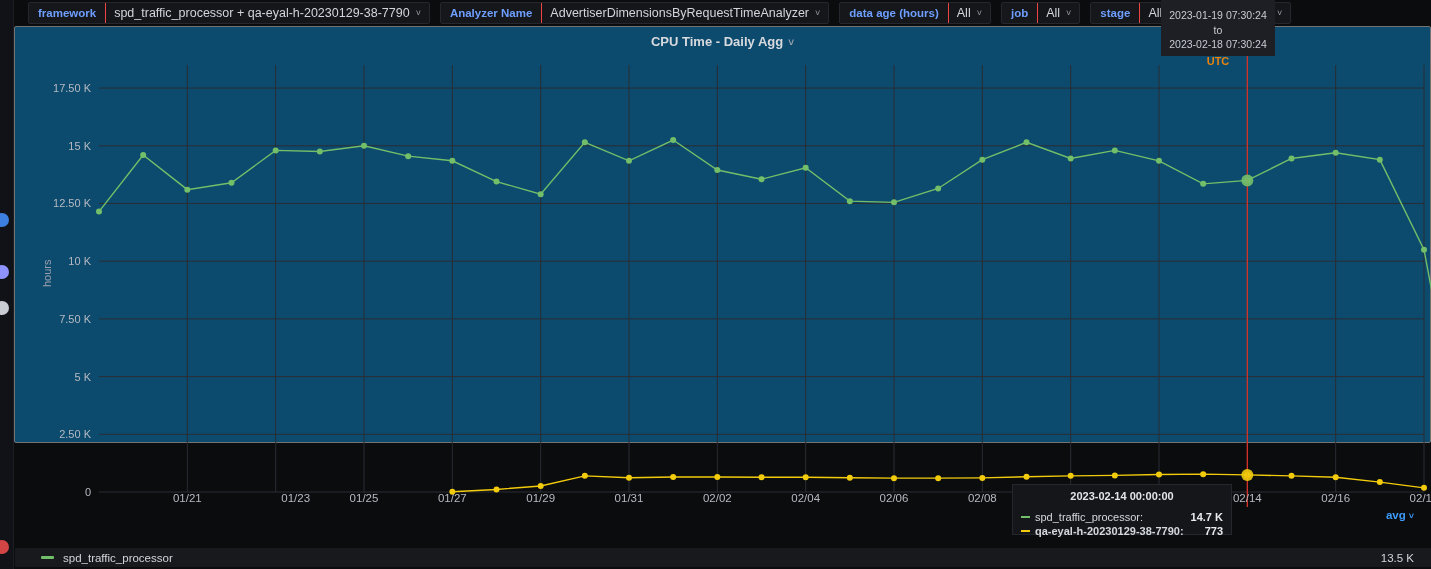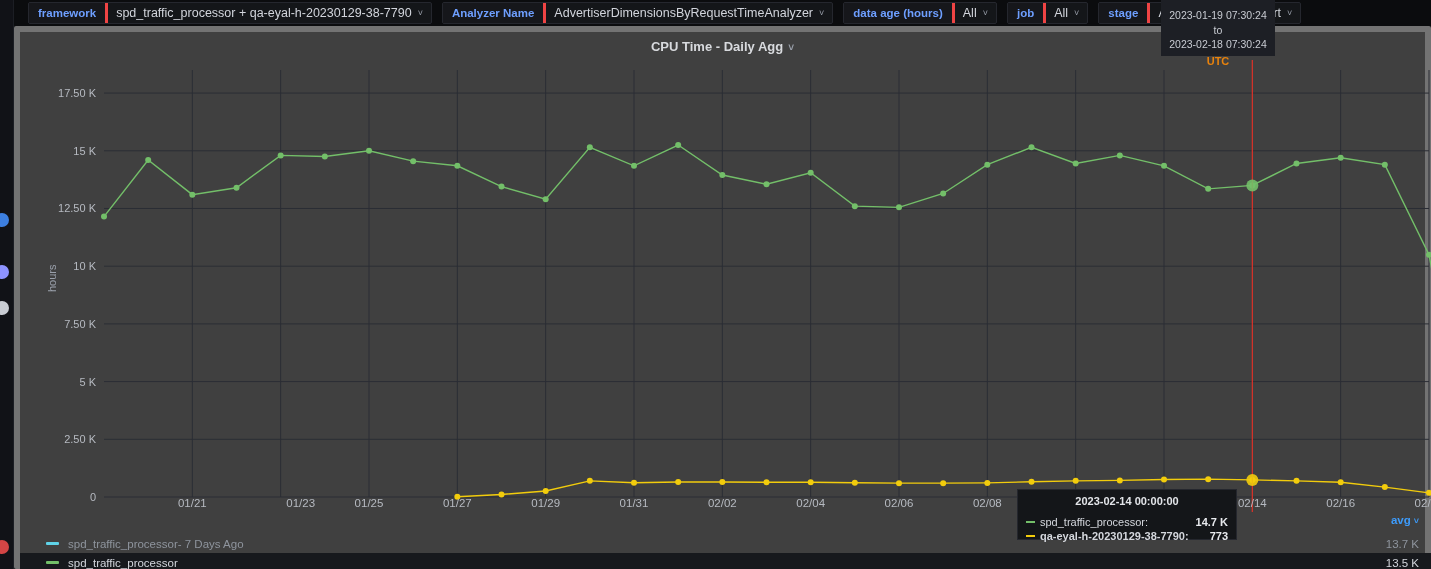--- a/index.html
+++ b/index.html
@@ -17,35 +17,35 @@
   .rail-icon { position: absolute; left: -5px; width: 14px; height: 14px; border-radius: 50%; }
 
   
   .topbar { position: absolute; left: 14px; top: 0; width: 1417px; height: 26px;
             background: #0b0c0e; display: flex; align-items: center; gap: 0px;
             padding-left: 14px; }
   .varpill { display: flex; align-items: stretch; height: 22px; margin-right: 10px;
              border: 1px solid #25272e; border-radius: 2px; background: #141619; }
   .varpill .vlabel { display: flex; align-items: center; padding: 0 9px;
              background: #16171b; color: #6e9fff; font-size: 11.5px; font-weight: bold;
-             white-space: nowrap; border-right: 3px solid #ef4444; }
+             white-space: nowrap; border-right: 1px solid #ef4444; }
   .varpill .vvalue { display: flex; align-items: center; padding: 0 8px;
              color: #d2d5dc; font-size: 12.5px; white-space: nowrap; }
   .varpill .vvalue .car { margin-left: 6px; color: #9aa0ab; font-size: 9px; }
   .varpill.onlyvalue { background: #141619; }
 
   
   .timetip { position: absolute; left: 1161px; top: 0px; width: 114px; height: 56px;
              background: #1d1f25; color: #c9ccd3; font-size: 10.5px;
              text-align: center; padding-top: 8px; z-index: 40; line-height: 14.5px; }
   .timetip .utc { color: #e8820c; font-weight: bold; font-size: 11px; margin-top: 2px; }
 
   
-  .panel { position: absolute; left: 14px; top: 26px; width: 1417px; height: 543px;
-           background: #404040; border: 6px solid #737373; border-radius: 2px; }
+  .panel { position: absolute; left: 14px; top: 26px; width: 1417px; height: 417px;
+           background: #0c4a6e; border: 1px solid #737373; border-radius: 2px; }
   .panel-title { position: absolute; top: 7px; left: 0; width: 100%;
                  text-align: center; color: #d8dade; font-size: 13px; font-weight: bold; }
   .panel-title .car { color: #9aa0ab; font-size: 10px; margin-left: 5px; }
 
   
   .plot-wrap { position: absolute; left: 0; top: 28px; width: 1417px; height: 452px; }
   .ylabel { position: absolute; left: 26px; top: 232px; color: #9aa0ab; font-size: 11px;
             transform: rotate(-90deg); transform-origin: left top; white-space: nowrap; }
   .ytick { position: absolute; right: 0; width: 70px; text-align: right;
            color: #b6bac1; font-size: 11px; transform: translateY(-50%); }
@@ -275,25 +275,20 @@
           <span class="ht-sw" style="background: rgb(242, 204, 12);"></span>
           <span class="ht-name">qa-eyal-h-20230129-38-7790:</span>
           <span class="ht-val">773</span>
         </div>
       </div>
 
     <div class="legend" id="legend">
       <div class="lg-head">
         <span>avg</span><span class="car">˅</span>
       </div>
-    <div class="lg-row" style="top: 20px;">
-          <span class="lg-sw" style="background: rgb(95, 211, 232);"></span>
-          <span class="lg-name" style="color: rgb(142, 148, 157);">spd_traffic_processor- 7 Days Ago</span>
-          <span class="lg-val" style="color: rgb(142, 148, 157);">13.7 K</span>
-        </div>
         <div class="lg-row alt" style="top: 39px;">
           <span class="lg-sw" style="background: rgb(115, 191, 105);"></span>
           <span class="lg-name" style="color: rgb(210, 213, 220);">spd_traffic_processor</span>
           <span class="lg-val" style="color: rgb(210, 213, 220);">13.5 K</span>
         </div>
         <div class="lg-row" style="top: 58px;"></div>
       </div>
   </div>
 </div>
 

